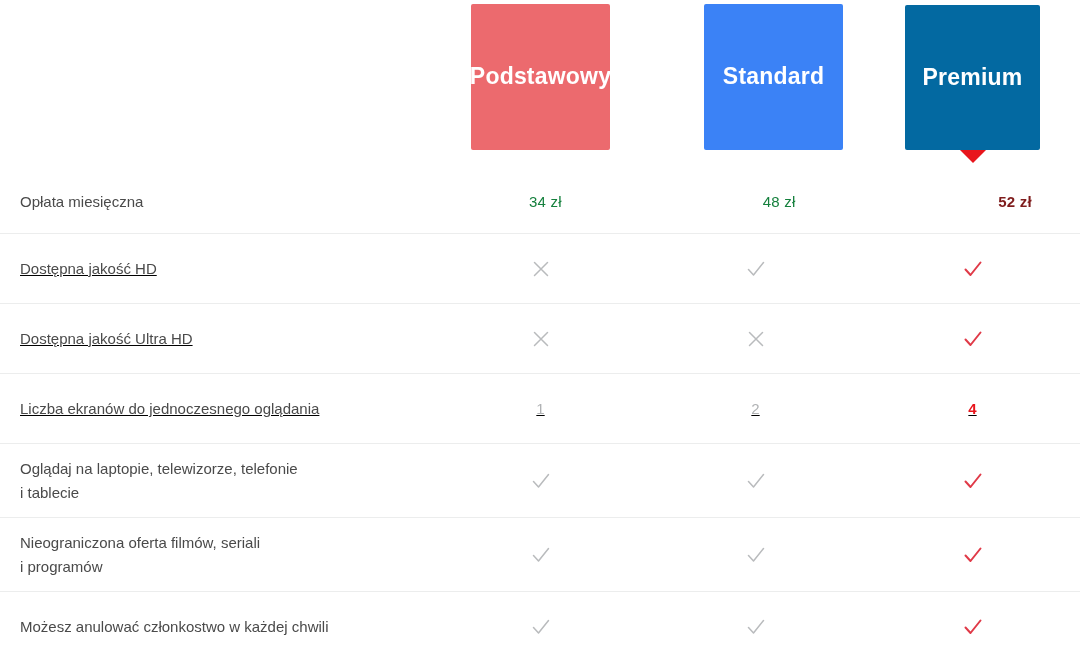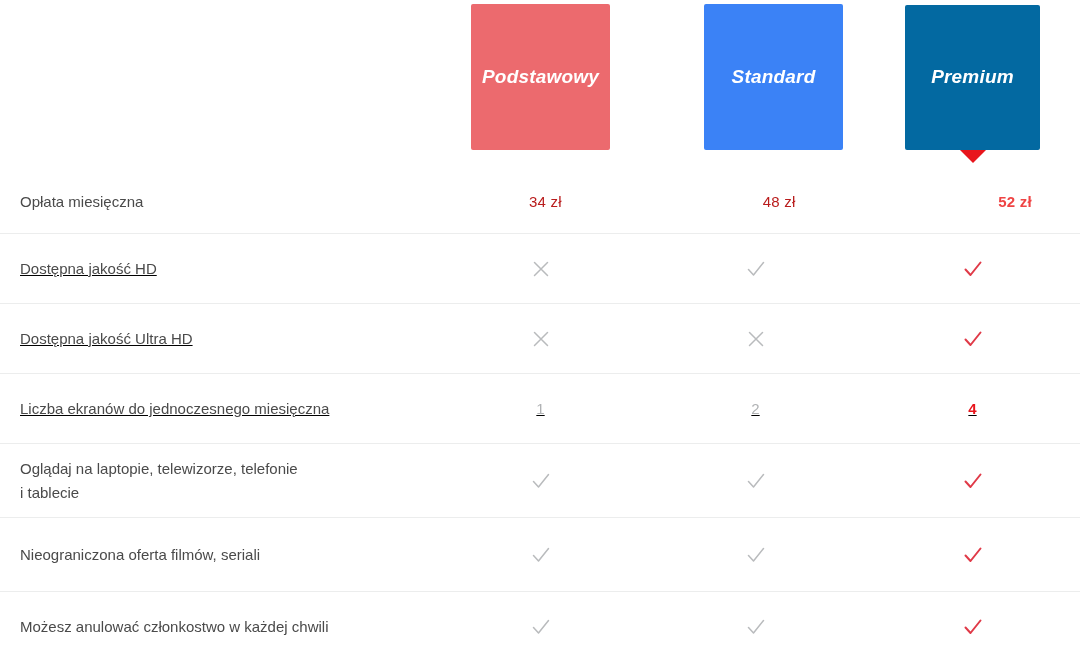--- a/index.html
+++ b/index.html
@@ -34,26 +34,25 @@
     top: 4px;
     height: 146px;
     border-radius: 2px;
     display: flex;
     align-items: center;
     justify-content: center;
     box-sizing: border-box;
   }
   .plan-card .plan-name {
     color: #ffffff;
-    font-size: 19px;
+    font-size: 23px;
     font-weight: bold;
     letter-spacing: 0.2px;
     text-align: left;
     line-height: 1.2;
-    font-style: italic;
   }
 
   .plan-card.col-1 { left: 471px; width: 139px; background: #ec6a6e; }
   .plan-card.col-2 { left: 704px; width: 139px; background: #3b82f6; }
   .plan-card.col-3 {
     left: 905px;
     width: 135px;
     top: 5px;
     height: 145px;
     background: #0369a1;
@@ -101,25 +100,25 @@
     position: relative;
   }
   .cell.col-1 { margin-left: 0; }
   .cell.col-2 { margin-left: 76px; }
   .cell.col-3 { margin-left: 80px; width: 135px; }
 
   
   .row.price { height: 63px; gap: 24px; }
   .row.price .price-val {
     font-size: 15px;
-    color: #b91c1c;
+    color: #15803d;
     letter-spacing: 0.2px;
   }
   .row.price .cell.col-3 .price-val {
-    color: #ef4444;
+    color: #7f1d1d;
     font-weight: bold;
   }
 
   
   .row.single { height: 70px; text-decoration: underline; }
   .row.double { height: 74px; }
   .row.last   { height: 70px; }
 
   
   .num {
@@ -226,21 +225,21 @@
         <span class="icon">
           <svg width="24" height="24" viewBox="0 0 24 24" fill="none">
             <path class="mark-red" d="M4.5 12.5 L9.5 18 L19.5 5.5" stroke-width="2" stroke-linecap="round" stroke-linejoin="round"></path>
           </svg>
         </span>
       </div>
     </div>
 
     <div class="row single">
       <div class="label">
-        <span>Liczba ekranów do jednoczesnego miesięczna</span>
+        <span>Liczba ekranów do jednoczesnego oglądania</span>
       </div>
       <div class="cell col-1">
         <span class="num">1</span>
       </div>
       <div class="cell col-2">
         <span class="num">2</span>
       </div>
       <div class="cell col-3">
         <span class="num">4</span>
       </div>
@@ -270,20 +269,21 @@
           <svg width="24" height="24" viewBox="0 0 24 24" fill="none">
             <path class="mark-red" d="M4.5 12.5 L9.5 18 L19.5 5.5" stroke-width="2" stroke-linecap="round" stroke-linejoin="round"></path>
           </svg>
         </span>
       </div>
     </div>
 
     <div class="row double">
       <div class="label">
         <span>Nieograniczona oferta filmów, seriali</span>
+        <span class="l2">i programów</span>
       </div>
       <div class="cell col-1">
         <span class="icon">
           <svg width="24" height="24" viewBox="0 0 24 24" fill="none">
             <path class="mark-grey" d="M4.5 12.5 L9.5 18 L19.5 5.5" stroke-width="1.5" stroke-linecap="round" stroke-linejoin="round"></path>
           </svg>
         </span>
       </div>
       <div class="cell col-2">
         <span class="icon">

